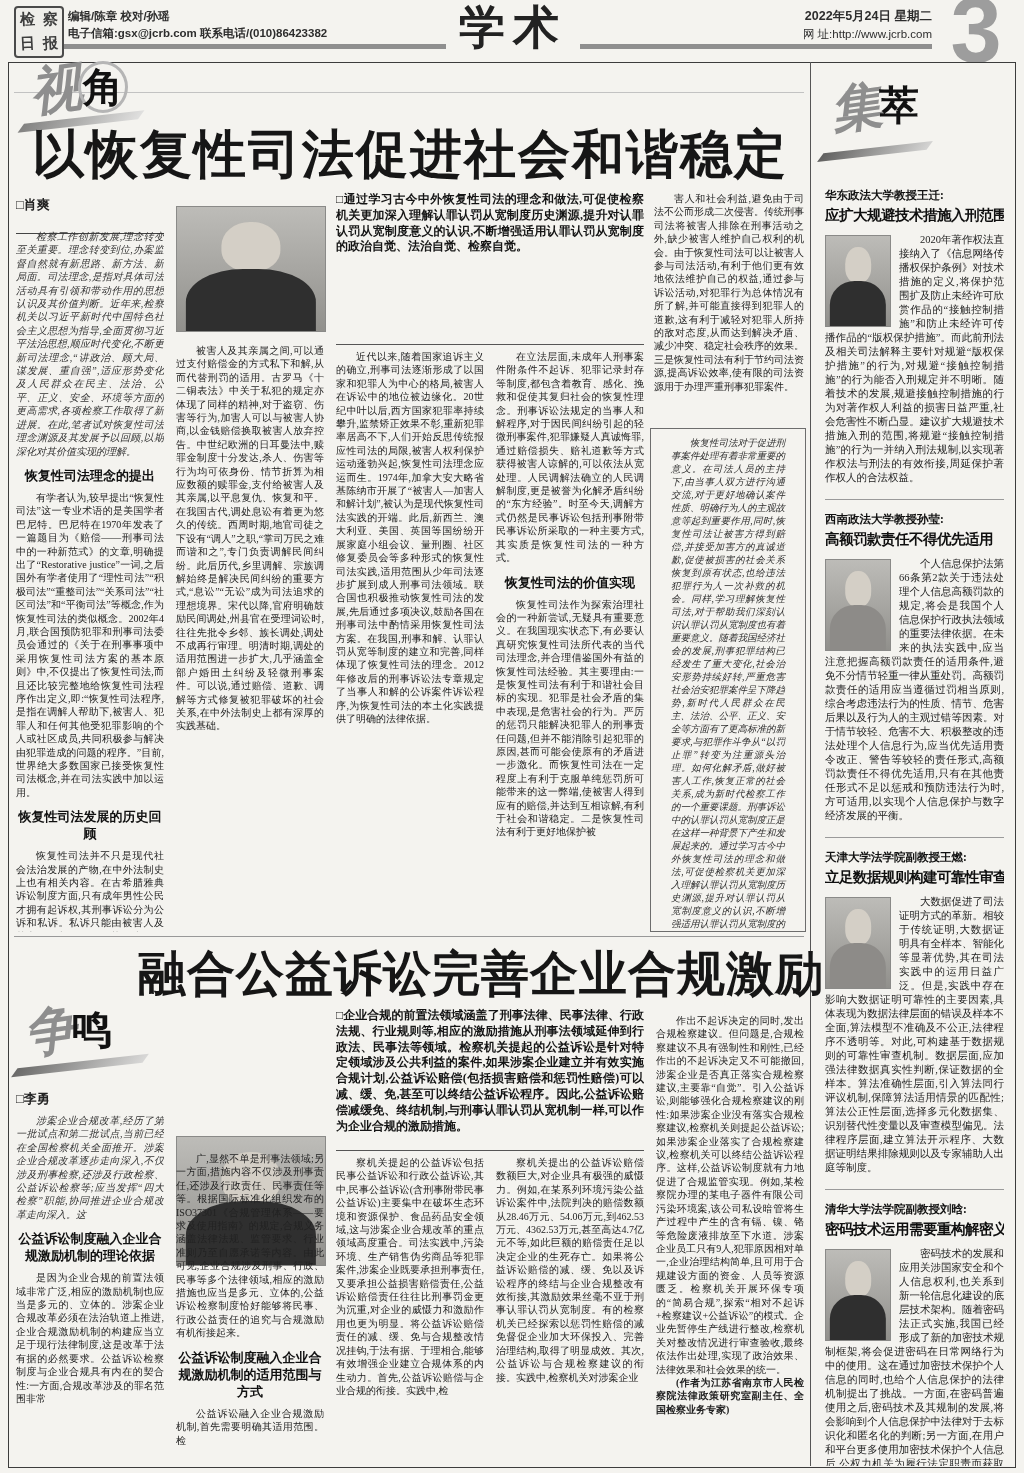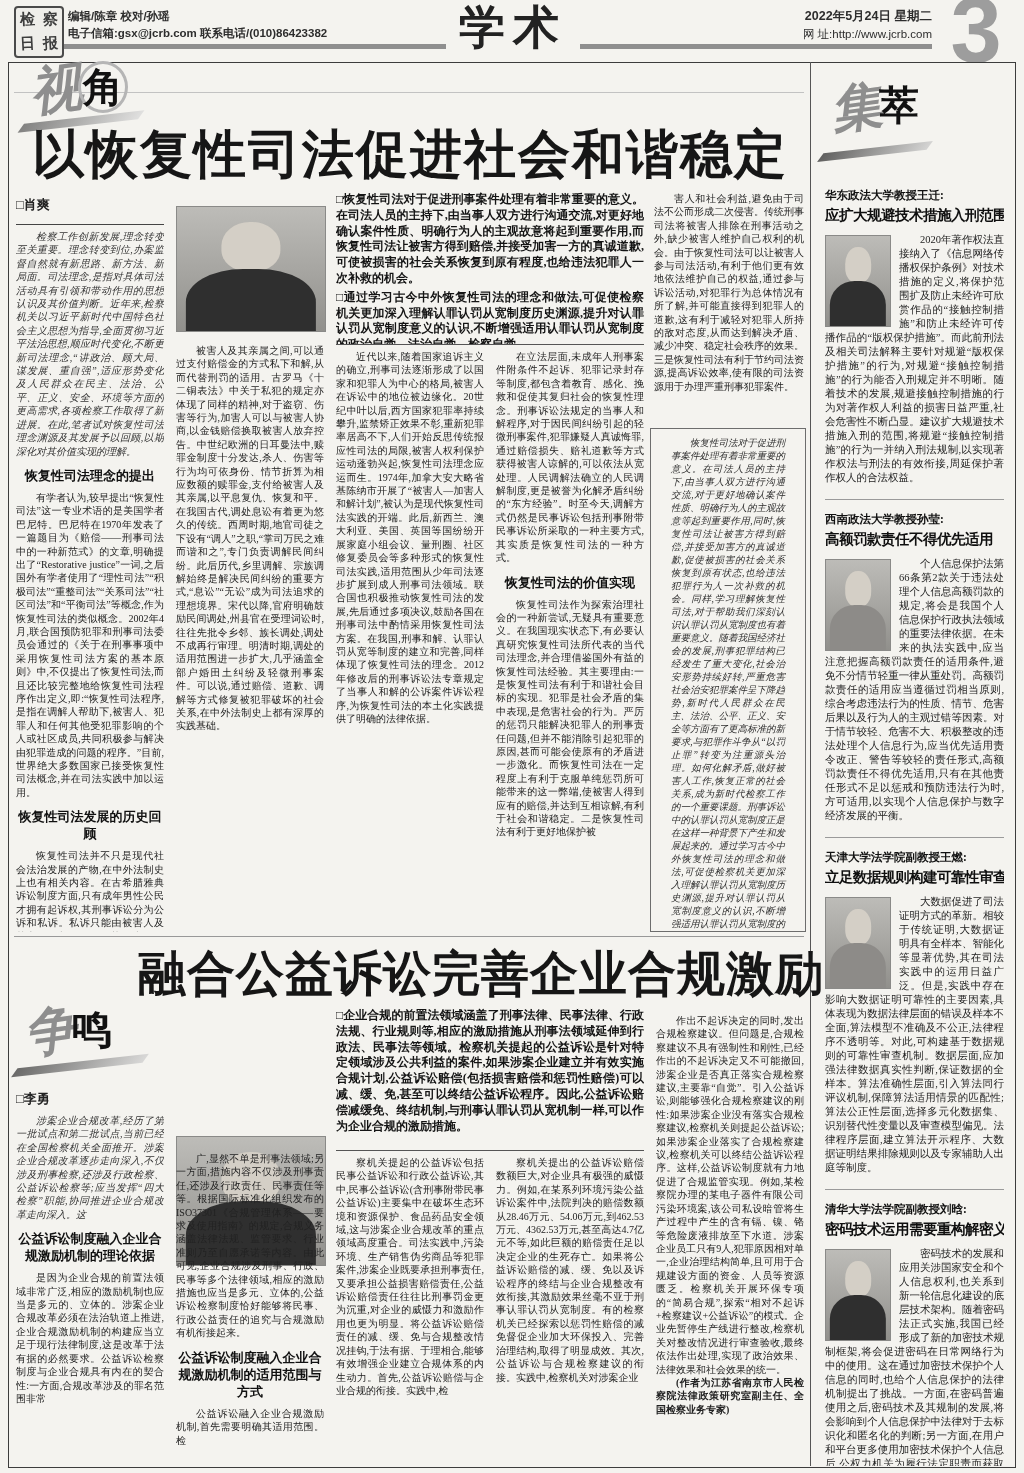--- a/index.html
+++ b/index.html
@@ -37,21 +37,21 @@
   .badge .ring{border:3px solid #b5b5b5;border-radius:50%;padding:4px 2px 2px 2px;}
   .badge .swoosh{position:absolute;left:-4px;bottom:2px;width:110px;height:9px;opacity:.75;
                  background:linear-gradient(90deg,#5c5c5c,#d9d9d9);transform:skewX(-40deg) rotate(-7deg);}
 
   
   .head1{left:14px;top:120px;width:792px;text-align:center;font-size:52px;font-weight:bold;
          letter-spacing:2px;white-space:nowrap;color:#161616;}
   .head2{left:138px;top:942px;width:600px;font-size:48px;font-weight:bold;letter-spacing:1px;
          white-space:nowrap;color:#161616;}
   .byline{font-size:13px;font-weight:bold;color:#222;}
-  .byline.ruled{border-bottom:1px solid #444;padding-bottom:10px;}
+  .byline.ruled{border-bottom:1px solid #444;padding-bottom:19px;}
 
   
   .col{width:148px;font-size:10px;line-height:13.4px;text-align:justify;overflow:hidden;color:#222;}
   .col p{margin:0;text-indent:2em;}
   .kai{font-style:italic;color:#333;}
   .subhead{font-family:"Liberation Sans",sans-serif;font-size:13px;line-height:17px;font-weight:bold;
            text-align:center;margin:9px 0 7px;color:#111;font-style:normal;}
 
   .leadbox{width:308px;overflow:hidden;border-bottom:1px solid #555;padding-bottom:4px;}
   .leadbox p{margin:0 0 3px;font-weight:bold;font-size:12px;line-height:15.8px;text-align:justify;color:#141414;}
@@ -132,21 +132,20 @@
 
     <div class="abs figure" style="left:176px;top:206px;width:150px;height:126px;">
       <div class="fh"></div>
       <div class="fb"></div>
     </div>
     <div class="abs col" style="left:176px;top:344px;height:588px;">
       <p>被害人及其亲属之间,可以通过支付赔偿金的方式私下和解,从而代替刑罚的适用。古罗马《十二铜表法》中关于私犯的规定亦体现了同样的精神,对于盗窃、伤害等行为,加害人可以与被害人协商,以金钱赔偿换取被害人放弃控告。中世纪欧洲的日耳曼法中,赎罪金制度十分发达,杀人、伤害等行为均可依身份、情节折算为相应数额的赎罪金,支付给被害人及其亲属,以平息复仇、恢复和平。在我国古代,调处息讼有着更为悠久的传统。西周时期,地官司徒之下设有“调人”之职,“掌司万民之难而谐和之”,专门负责调解民间纠纷。此后历代,乡里调解、宗族调解始终是解决民间纠纷的重要方式,“息讼”“无讼”成为司法追求的理想境界。宋代以降,官府明确鼓励民间调处,州县官在受理词讼时,往往先批令乡邻、族长调处,调处不成再行审理。明清时期,调处的适用范围进一步扩大,几乎涵盖全部户婚田土纠纷及轻微刑事案件。可以说,通过赔偿、道歉、调解等方式修复被犯罪破坏的社会关系,在中外法制史上都有深厚的实践基础。</p>
     </div>
 
     <div class="abs leadbox" style="left:336px;top:192px;height:148px;">
-      <p>□恢复性司法对于促进刑事案件处理有着非常重要的意义。在司法人员的主持下,由当事人双方进行沟通交流,对更好地确认案件性质、明确行为人的主观故意将起到重要作用,而恢复性司法让被害方得到赔偿,并接受加害一方的真诚道歉,可使被损害的社会关系恢复到原有程度,也给违法犯罪人一次补救的机会。</p>
       <p>□通过学习古今中外恢复性司法的理念和做法,可促使检察机关更加深入理解认罪认罚从宽制度历史渊源,提升对认罪认罚从宽制度意义的认识,不断增强适用认罪认罚从宽制度的政治自觉、法治自觉、检察自觉。</p>
     </div>
 
     <div class="abs col" style="left:336px;top:350px;height:582px;">
       <p>近代以来,随着国家追诉主义的确立,刑事司法逐渐形成了以国家和犯罪人为中心的格局,被害人在诉讼中的地位被边缘化。20世纪中叶以后,西方国家犯罪率持续攀升,监禁矫正效果不彰,重新犯罪率居高不下,人们开始反思传统报应性司法的局限,被害人权利保护运动蓬勃兴起,恢复性司法理念应运而生。1974年,加拿大安大略省基陈纳市开展了“被害人—加害人和解计划”,被认为是现代恢复性司法实践的开端。此后,新西兰、澳大利亚、美国、英国等国纷纷开展家庭小组会议、量刑圈、社区修复委员会等多种形式的恢复性司法实践,适用范围从少年司法逐步扩展到成人刑事司法领域。联合国也积极推动恢复性司法的发展,先后通过多项决议,鼓励各国在刑事司法中酌情采用恢复性司法方案。在我国,刑事和解、认罪认罚从宽等制度的建立和完善,同样体现了恢复性司法的理念。2012年修改后的刑事诉讼法专章规定了当事人和解的公诉案件诉讼程序,为恢复性司法的本土化实践提供了明确的法律依据。</p>
     </div>
 
     <div class="abs col" style="left:496px;top:350px;height:582px;">
       <p>在立法层面,未成年人刑事案件附条件不起诉、犯罪记录封存等制度,都包含着教育、感化、挽救和促使其复归社会的恢复性理念。刑事诉讼法规定的当事人和解程序,对于因民间纠纷引起的轻微刑事案件,犯罪嫌疑人真诚悔罪,通过赔偿损失、赔礼道歉等方式获得被害人谅解的,可以依法从宽处理。人民调解法确立的人民调解制度,更是被誉为化解矛盾纠纷的“东方经验”。时至今天,调解方式仍然是民事诉讼包括刑事附带民事诉讼所采取的一种主要方式,其实质是恢复性司法的一种方式。</p>
       <h3 class="subhead">恢复性司法的价值实现</h3>

